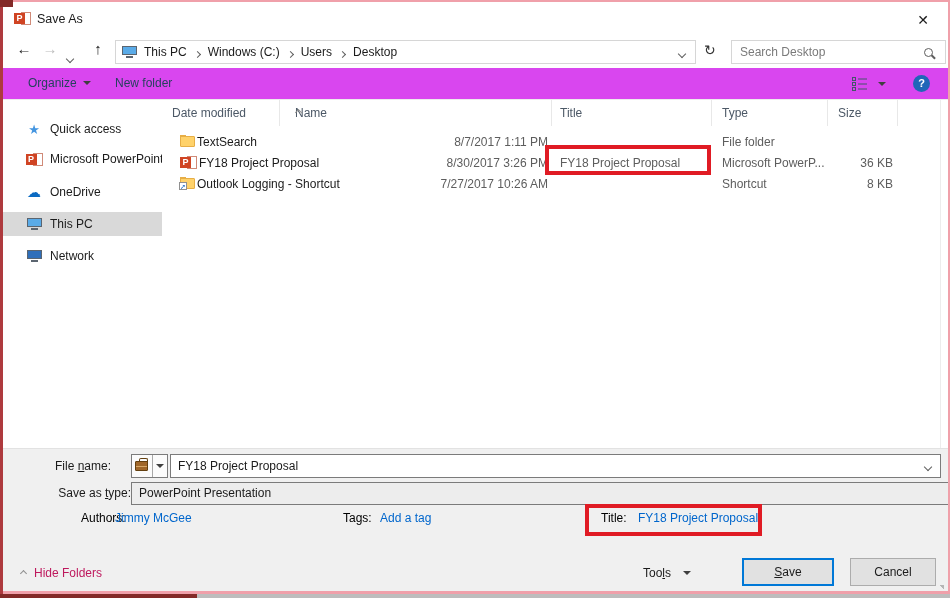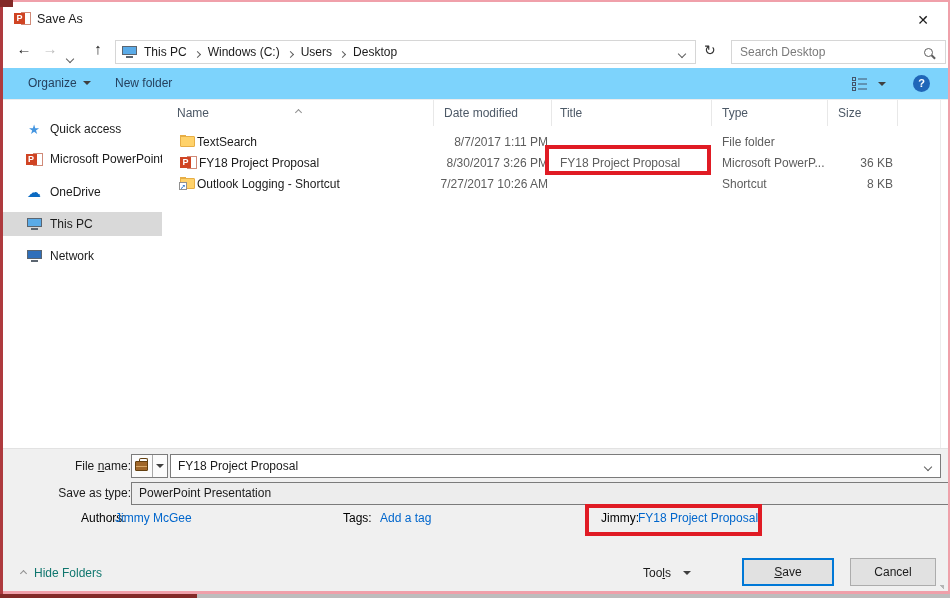--- a/index.html
+++ b/index.html
@@ -56,21 +56,21 @@
 
   .searchbox { position:absolute; left:728px; top:4px; width:215px; height:24px; border:1px solid #d6d6d6;
                display:flex; align-items:center; background:#fff; }
   .searchbox input { flex:1; border:none; outline:none; font-size:12px; color:#1b1b1b; padding:0 8px;
                      font-family:"Liberation Sans",sans-serif; background:transparent; }
   .searchbox input::placeholder { color:#7a7a7a; opacity:1; }
   .mag { position:relative; width:9px; height:9px; border:1.4px solid #5e5e5e; border-radius:50%; margin-right:12px; flex:none; }
   .mag::after { content:""; position:absolute; width:5px; height:1.6px; background:#5e5e5e; transform:rotate(45deg); right:-4px; bottom:-2px; }
 
   
-  .toolbar { position:absolute; left:3px; top:68px; right:2px; height:32px; background:#7dd3fc; border-bottom:1px solid #ececec; }
+  .toolbar { position:absolute; left:3px; top:68px; right:2px; height:32px; background:#d946ef; border-bottom:1px solid #ececec; }
   .tool-item { position:absolute; top:8px; font-size:12px; color:#26415e; cursor:pointer; }
   .t-organize { left:25px; }
   .t-newfolder { left:112px; }
   .tri { display:inline-block; width:0; height:0; border-left:4px solid transparent; border-right:4px solid transparent; border-top:4px solid #3f3f3f; margin-left:6px; vertical-align:2px; }
   .view-btn { position:absolute; right:62px; top:9px; cursor:pointer; }
   .help-btn { position:absolute; right:18px; top:7px; width:17px; height:17px; border-radius:50%; background:#2066b8;
               color:#fff; font-weight:bold; font-size:11px; text-align:center; line-height:17px; cursor:pointer; }
 
   
   .sidebar { position:absolute; left:3px; top:100px; width:159px; height:348px; background:#fff; overflow:hidden; }
@@ -112,21 +112,21 @@
 
   
   .redbox { position:absolute; border:4px solid #e01b24; background:transparent; z-index:30; pointer-events:none; }
   .rb1 { left:545px; top:145px; width:166px; height:30px; }
   .rb2 { left:585px; top:504px; width:177px; height:32px; }
 
   
   .panel { position:absolute; left:3px; top:448px; right:2px; height:143px; background:#f0f0f0; border-top:1px solid #e2e2e2; }
   .plabel { position:absolute; font-size:12px; color:#1b1b1b; }
   .u { text-decoration:underline; }
-  .lbl-fn { left:52px; top:10px; width:76px; text-align:right; }
+  .lbl-fn { left:52px; top:10px; width:76px; }
   .lbl-st { left:36px; top:37px; width:92px; text-align:right; }
 
   .fn-combo { position:absolute; left:128px; top:5px; width:37px; height:24px; border:1px solid #7b7b7b; background:#fbfbfb;
               display:flex; align-items:center; cursor:pointer; }
   .ic-case { position:relative; width:15px; height:10px; background:#a0672a; border:1px solid #64400f; border-radius:1px; margin-left:3px; }
   .ic-case::before { content:""; position:absolute; top:-4px; left:3px; width:7px; height:3px; border:1px solid #64400f; border-bottom:none; border-radius:2px 2px 0 0; }
   .ic-case::after { content:""; position:absolute; top:4px; left:0; width:100%; height:1px; background:#d9a968; }
   .fn-combo .dd { margin-left:4px; border-left:1px solid #a8a8a8; align-self:stretch; display:flex; align-items:center; padding:0 3px; }
 
   .fn-input { position:absolute; left:167px; top:5px; width:771px; height:24px; border:1px solid #7b7b7b; background:#fff; }
@@ -137,21 +137,21 @@
   .st-combo { position:absolute; left:128px; top:33px; width:926px; height:23px; border:1px solid #7b7b7b; background:#ededed;
               font-size:12px; color:#1b1b1b; line-height:21px; padding-left:7px; cursor:pointer; }
 
   .meta { position:absolute; left:0; top:62px; width:100%; height:24px; font-size:12px; }
   .mlabel { color:#000000; position:absolute; }
   .mlink { color:#0066cc; position:absolute; cursor:pointer; }
   .m-authors-l { left:78px; }  .m-authors-v { left:112px; }
   .m-tags-l { left:340px; }    .m-tags-v { left:377px; }
   .m-title-l { left:598px; }   .m-title-v { left:635px; }
 
-  .footer-hide { position:absolute; left:18px; top:117px; font-size:12px; color:#0f766e; cursor:pointer; display:flex; align-items:center; gap:8px; }
+  .footer-hide { position:absolute; left:18px; top:117px; font-size:12px; color:#be185d; cursor:pointer; display:flex; align-items:center; gap:8px; }
   .footer-tools { position:absolute; left:640px; top:117px; font-size:12px; color:#1b1b1b; cursor:pointer; }
   .footer-tools .tri { margin-left:12px; }
   .btn { position:absolute; top:109px; height:28px; font-size:12px; color:#1b1b1b; background:#e1e1e1;
          text-align:center; line-height:24px; cursor:pointer; }
   .btn-save { left:739px; width:92px; border:2px solid #0078d7; }
   .btn-cancel { left:847px; width:86px; border:1px solid #acacac; line-height:26px; }
 
   .resize-grip { position:absolute; right:4px; top:136px; width:6px; height:6px;
                  background:
                    linear-gradient(45deg, transparent 0 60%, #b5b5b5 60%);
@@ -256,22 +256,22 @@
         <span class="ic-pc ic-net">
             <span class="scr"></span>
             <span class="base"></span>
           </span>
       </span>
       <span>Network</span>
     </div>
   </div>
 
   <div class="listhead">
+    <div class="hcell hc-date">Date modified</div>
     <div class="hcell hc-name">Name</div>
-    <div class="hcell hc-date">Date modified</div>
     <div class="hcell hc-title">Title</div>
     <div class="hcell hc-type">Type</div>
     <div class="hcell hc-size">Size</div>
     <div class="hcell hc-rest"></div>
   </div>
   <span class="sort-chev"><span class="chev up"></span></span>
   <div class="list-edge"></div>
 
   <div class="rows">
     <div class="frow">
@@ -331,21 +331,21 @@
     <div class="st-combo">
       <span>PowerPoint Presentation</span>
       <span class="chev"></span>
     </div>
 
     <div class="meta">
       <span class="mlabel m-authors-l">Authors:</span>
       <span class="mlink m-authors-v">Jimmy McGee</span>
       <span class="mlabel m-tags-l">Tags:</span>
       <span class="mlink m-tags-v">Add a tag</span>
-      <span class="mlabel m-title-l">Jimmy:</span>
+      <span class="mlabel m-title-l">Title:</span>
       <span class="mlink m-title-v">FY18 Project Proposal</span>
     </div>
 
     <div class="footer-hide">
       <span class="chev up"></span>
       <span>Hide Folders</span>
     </div>
     <div class="footer-tools">
       <span>Too</span><span class="u">l</span><span>s</span><span class="tri"></span>
     </div>

